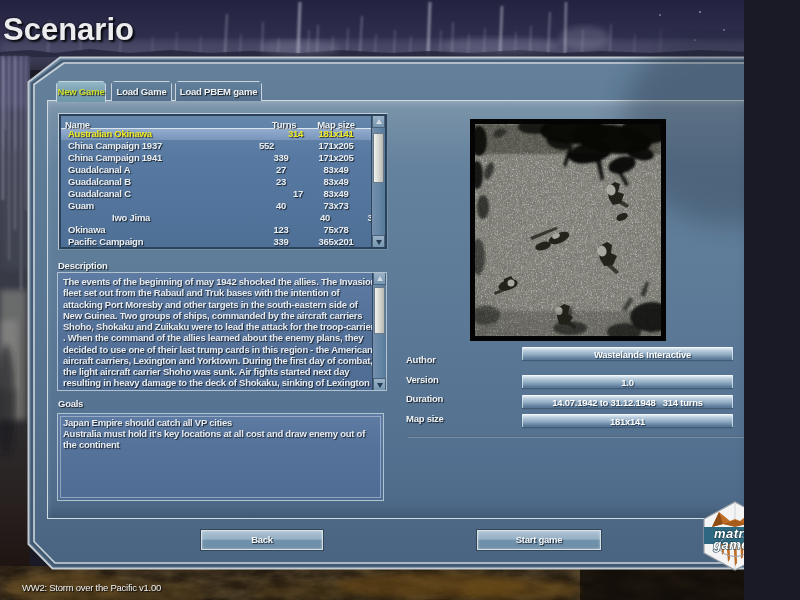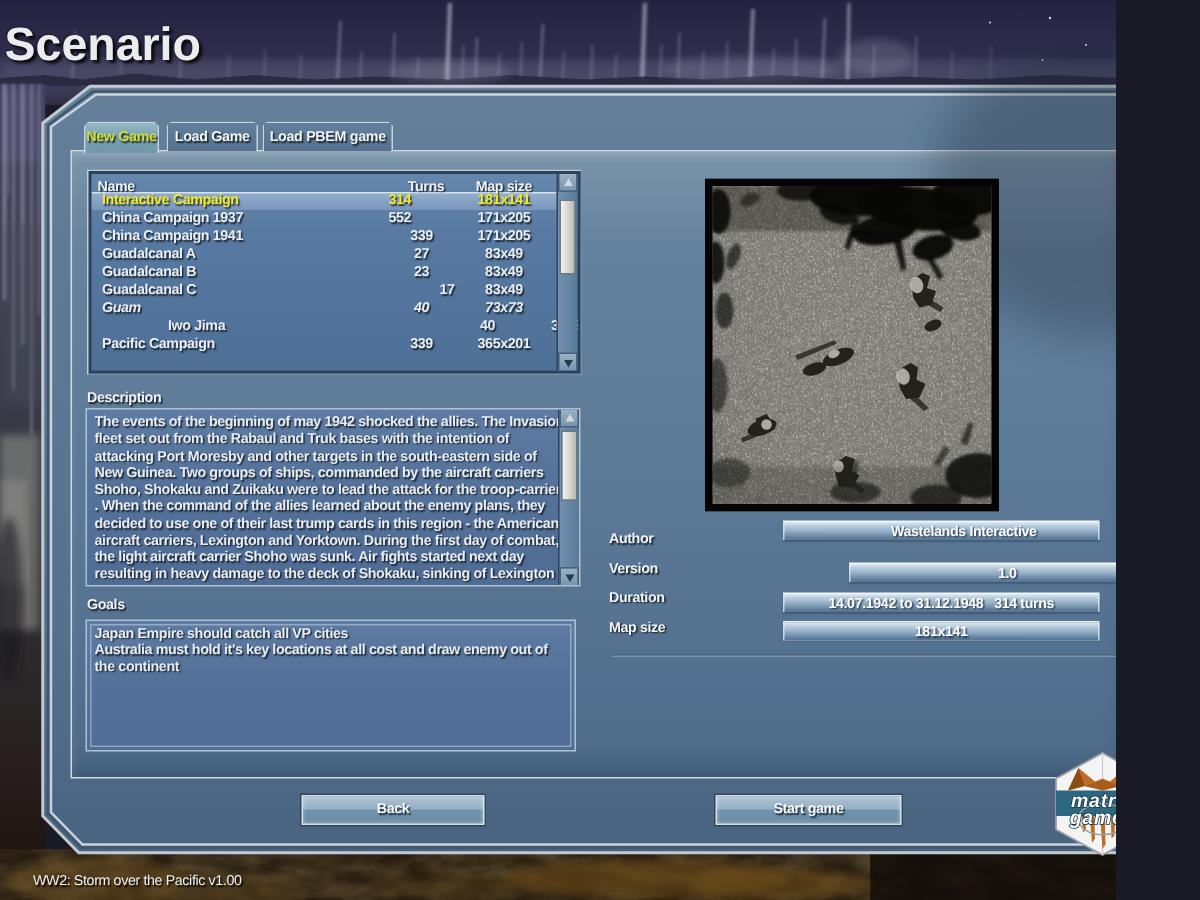--- a/index.html
+++ b/index.html
@@ -188,22 +188,22 @@
 <div class="abs" style="left:47px;top:100px;width:705px;height:419px;border:1px solid #d0dae1;background:linear-gradient(180deg,#7b94a9 0%,#64819d 16%,#5b7996 55%,#537090 85%,#4d6987 100%);box-shadow:inset 0 4px 8px -3px rgba(255,255,255,0.3), inset -6px -10px 14px -6px rgba(25,45,65,0.35);z-index:4;"></div>
 
 <div class="abs" style="left:58px;top:112.5px;width:330px;height:137px;background:#2c415a;border-top:1px solid #bfcdd9;border-left:1px solid #bfcdd9;border-right:1px solid #7490a8;border-bottom:1px solid #7490a8;padding:2px;z-index:6;">
   <div style="position:relative;width:100%;height:100%;background:linear-gradient(180deg,#6687ac 0%,#587aa2 30%,#4e7097 100%);overflow:hidden;">
     <div class="lbl" style="left:4px;top:3.5px;z-index:2;">Name</div>
     <div class="lbl" style="left:201px;top:3.5px;width:44px;text-align:center;z-index:2;">Turns</div>
     <div class="lbl" style="left:245px;top:3.5px;width:60px;text-align:center;z-index:2;">Map size</div>
     <div class="abs" style="left:0;top:13px;width:310px;height:12px;background:linear-gradient(180deg,#93adce 0%,#7995bb 100%);border-top:1px solid rgba(235,242,248,0.85);margin-top:-1px;"></div>
     <div id="rows" style="position:absolute;left:0;top:12.6px;width:310px;font-size:9.5px;letter-spacing:-0.25px;font-weight:bold;color:#e9eef3;text-shadow:1px 1px 1px rgba(0,0,0,0.7);">
           <div style="position:relative;height:12px;color:#eeea25;">
-            <span style="position:absolute;left:7px;top:0">Interactive Campaign</span>
-            <span style="position:absolute;left:198px;top:0;width:44px;text-align:left">314</span>
+            <span style="position:absolute;left:7px;top:0">Australian Okinawa</span>
+            <span style="position:absolute;left:198px;top:0;width:44px;text-align:right">314</span>
             <span style="position:absolute;left:245px;top:0;width:60px;text-align:center">181x141</span>
           </div>
           <div style="position:relative;height:12px;">
             <span style="position:absolute;left:7px;top:0">China Campaign 1937</span>
             <span style="position:absolute;left:198px;top:0;width:44px;text-align:left">552</span>
             <span style="position:absolute;left:245px;top:0;width:60px;text-align:center">171x205</span>
           </div>
           <div style="position:relative;height:12px;">
             <span style="position:absolute;left:7px;top:0">China Campaign 1941</span>
             <span style="position:absolute;left:198px;top:0;width:44px;text-align:center">339</span>
@@ -217,29 +217,34 @@
           <div style="position:relative;height:12px;">
             <span style="position:absolute;left:7px;top:0">Guadalcanal B</span>
             <span style="position:absolute;left:198px;top:0;width:44px;text-align:center">23</span>
             <span style="position:absolute;left:245px;top:0;width:60px;text-align:center">83x49</span>
           </div>
           <div style="position:relative;height:12px;">
             <span style="position:absolute;left:7px;top:0">Guadalcanal C</span>
             <span style="position:absolute;left:198px;top:0;width:44px;text-align:right">17</span>
             <span style="position:absolute;left:245px;top:0;width:60px;text-align:center">83x49</span>
           </div>
-          <div style="position:relative;height:12px;font-style:italic;">
+          <div style="position:relative;height:12px;">
             <span style="position:absolute;left:7px;top:0">Guam</span>
             <span style="position:absolute;left:198px;top:0;width:44px;text-align:center">40</span>
             <span style="position:absolute;left:245px;top:0;width:60px;text-align:center">73x73</span>
           </div>
           <div style="position:relative;height:12px;margin-left:44px;">
             <span style="position:absolute;left:7px;top:0">Iwo Jima</span>
             <span style="position:absolute;left:198px;top:0;width:44px;text-align:center">40</span>
             <span style="position:absolute;left:245px;top:0;width:60px;text-align:center">30x34</span>
+          </div>
+          <div style="position:relative;height:12px;">
+            <span style="position:absolute;left:7px;top:0">Okinawa</span>
+            <span style="position:absolute;left:198px;top:0;width:44px;text-align:center">123</span>
+            <span style="position:absolute;left:245px;top:0;width:60px;text-align:center">75x78</span>
           </div>
           <div style="position:relative;height:12px;">
             <span style="position:absolute;left:7px;top:0">Pacific Campaign</span>
             <span style="position:absolute;left:198px;top:0;width:44px;text-align:center">339</span>
             <span style="position:absolute;left:245px;top:0;width:60px;text-align:center">365x201</span>
           </div>
         </div>
     <div class="abs sb" style="right:0;top:0;width:14px;height:100%;">
           <div style="position:absolute;top:0;left:0;width:100%;height:12px;background:linear-gradient(180deg,#9ab2c6,#7696b0);border:1px solid #49617a;border-top:none;">
             <div style="position:absolute;left:3px;top:3px;width:0;height:0;border-left:3.5px solid transparent;border-right:3.5px solid transparent;border-bottom:5px solid #d2dae0;"></div>
@@ -377,21 +382,21 @@
 <rect x="5" y="192" width="186" height="25" fill="#1a1a14" opacity="0.2" filter="url(#bl1)"></rect>
 </g>
 <rect x="2.5" y="2.5" width="191" height="217" fill="none" stroke="#000000" stroke-width="5" opacity="0.55"></rect>
 </svg>
 
 <div class="lbl" style="left:406px;top:354px;">Author</div>
 <div class="lbl" style="left:406px;top:373.5px;">Version</div>
 <div class="lbl" style="left:406px;top:393px;">Duration</div>
 <div class="lbl" style="left:406px;top:412.5px;">Map size</div>
 <div class="bar" style="left:522px;top:347px;padding-left:30px;">Wastelands Interactive</div>
-<div class="bar" style="left:522px;top:375px;margin-left:44px;">1.0</div>
+<div class="bar" style="left:522px;top:375px;">1.0</div>
 <div class="bar" style="left:522px;top:394.5px;">14.07.1942 to 31.12.1948&nbsp;&nbsp; 314 turns</div>
 <div class="bar" style="left:522px;top:414px;">181x141</div>
 <div class="abs" style="left:408px;top:436px;width:344px;height:2px;background:linear-gradient(180deg,rgba(40,60,80,0.5),rgba(200,215,228,0.45));z-index:6;"></div>
 
 <div class="btn" style="left:477px;top:530px;width:124px;">Start game</div>
 <div class="btn" style="left:201px;top:530px;width:122px;">Back</div>
 
 <svg class="abs" style="left:699px;top:500px;z-index:9" width="72" height="72" viewBox="0 0 72 72">
 <polygon points="36,2 67,19 67,53 36,70 5,53 5,19" fill="#f4f4f4" stroke="#9aa0a6" stroke-width="1.2"></polygon>
 <line x1="36" y1="2" x2="36" y2="27" stroke="#c8ccd0" stroke-width="0.8"></line>

